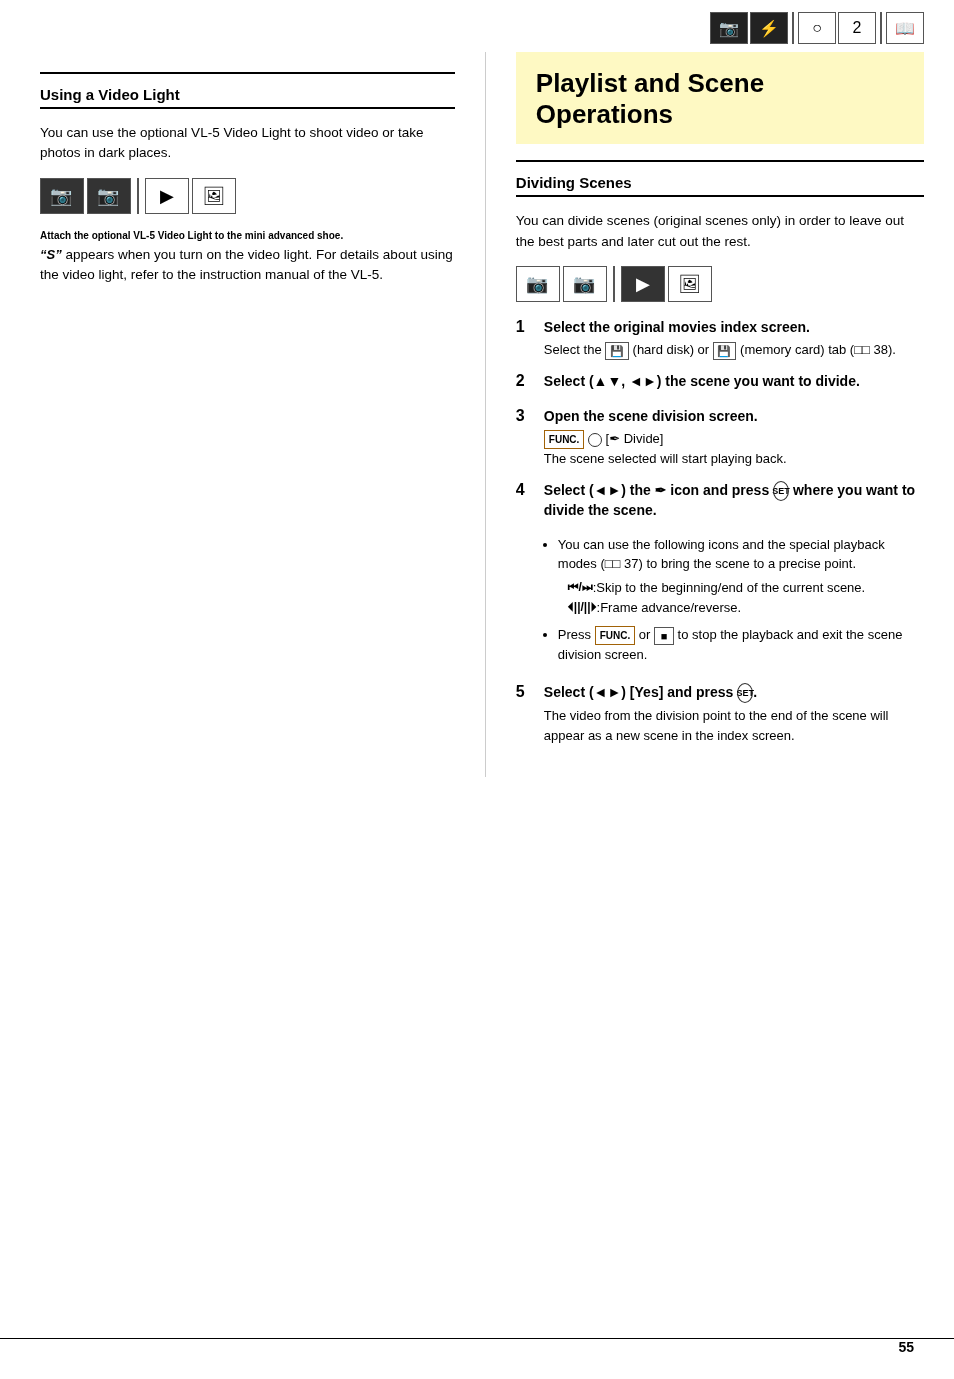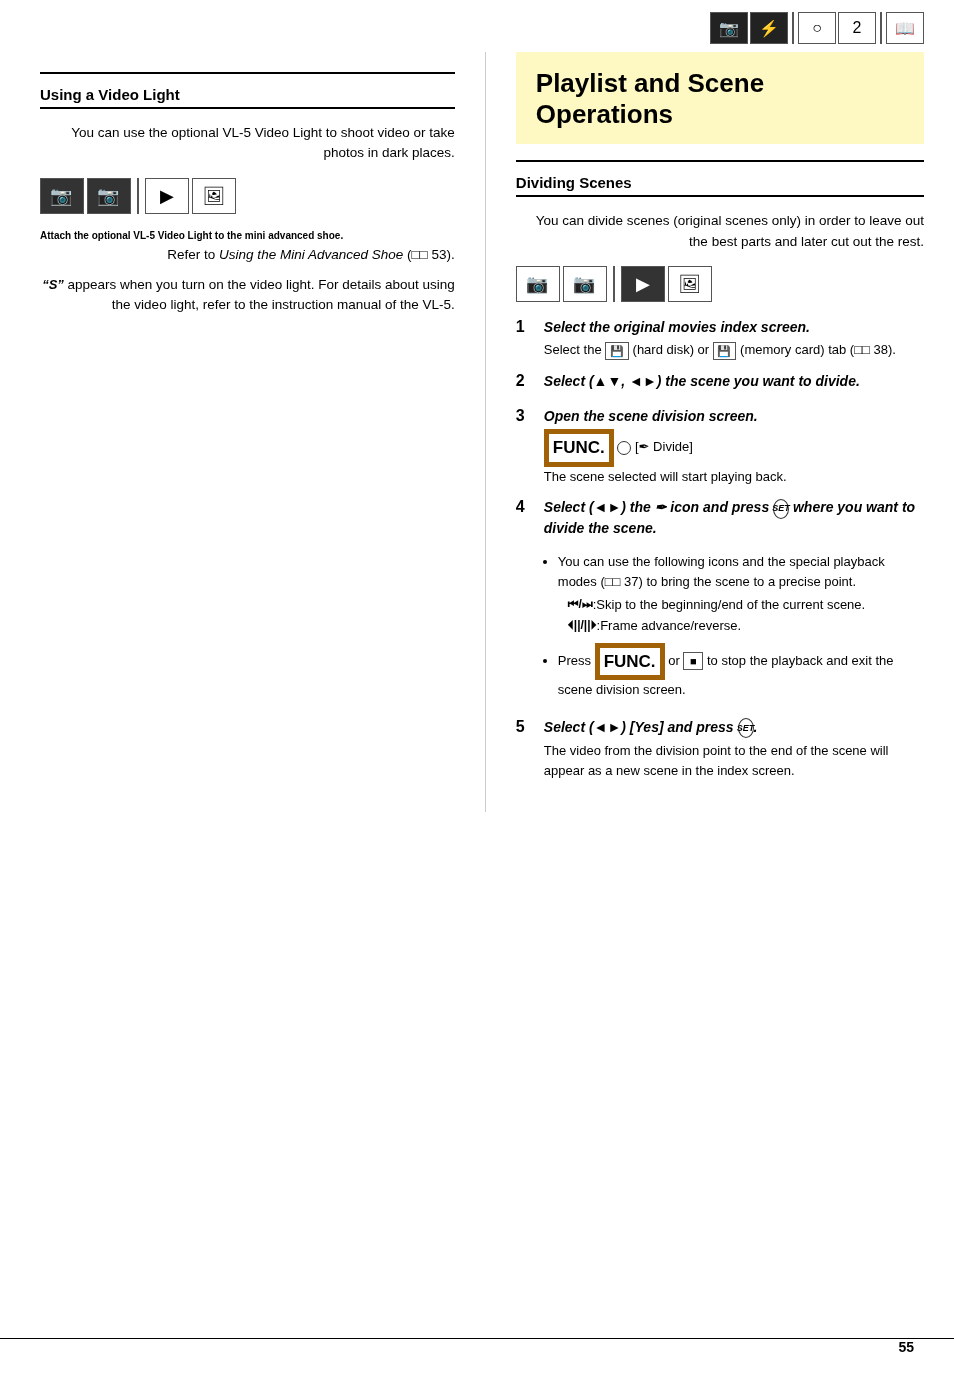--- a/index.html
+++ b/index.html
@@ -124,21 +124,20 @@
     .bold-instruction {
       font-weight: bold;
       font-size: 10px;
       margin-bottom: 4px;
     }
 
     .normal-text {
       font-size: 13.5px;
       line-height: 1.5;
       margin-bottom: 10px;
-      text-align: right;
     }
 
     .italic-text {
       font-style: italic;
     }
 
     
     .steps {
       margin-top: 8px;
     }
@@ -154,21 +153,20 @@
       padding-top: 0;
     }
     .step-content {
       flex: 1;
     }
     .step-title {
       font-weight: bold;
       font-size: 14px;
       line-height: 1.4;
       margin-bottom: 3px;
-      font-style: italic;
     }
     .step-body {
       font-size: 13px;
       line-height: 1.5;
     }
 
     
     .inline-box {
       display: inline-flex;
       align-items: center;
@@ -227,23 +225,23 @@
       font-style: italic;
       font-weight: bold;
       font-size: 13px;
     }
 
     
     .func-box {
       display: inline-flex;
       align-items: center;
       justify-content: center;
-      border: 5px solid #a16207;
+      border: 1px solid #a16207;
       padding: 1px 4px;
-      font-size: 17px;
+      font-size: 10px;
       font-weight: bold;
       vertical-align: middle;
     }
 
     
     .set-circle {
       display: inline-flex;
       align-items: center;
       justify-content: center;
       border: 1.5px solid #333;
@@ -302,23 +300,20 @@
 
     <div class="mode-icons">
       <div class="mode-icon-box active">📷</div>
       <div class="mode-icon-box active">📷</div>
       <div class="mode-separator"></div>
       <div class="mode-icon-box">▶</div>
       <div class="mode-icon-box">🖼</div>
     </div>
 
     <p class="bold-instruction">Attach the optional VL-5 Video Light to the mini advanced shoe.</p>
-    <p class="normal-text">
-      <span>Refer to </span><span class="italic-text">Using the Mini Advanced Shoe</span><span> (□□ 53).</span>
-    </p>
     <p class="normal-text">
       <span class="vl-symbol">“S”</span><span> appears when you turn on the video light. For details about using the video light, refer to the instruction manual of the VL-5.</span>
     </p>
   </div>
 
   <div class="right-col">
 
     <div class="playlist-header">
       <div class="playlist-header-title">Playlist and Scene Operations</div>
     </div>

